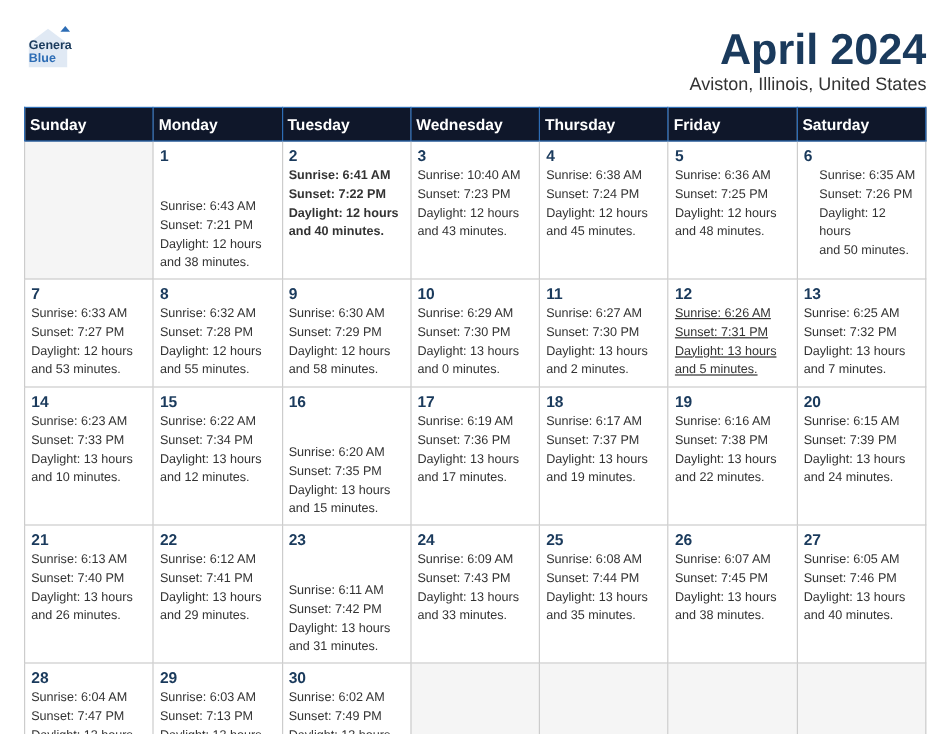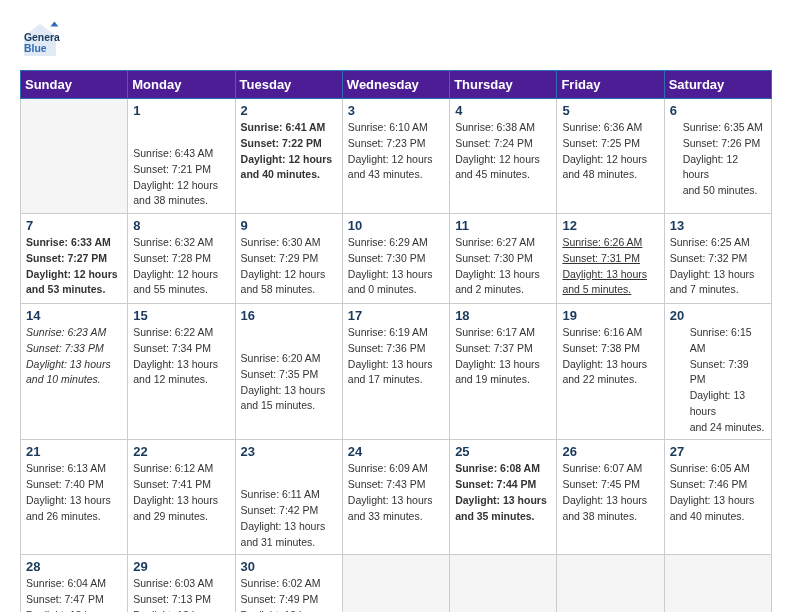--- a/index.html
+++ b/index.html
@@ -36,21 +36,21 @@
     .location {
       font-size: 15px;
       color: #333;
     }
     table {
       width: 100%;
       border-collapse: collapse;
       table-layout: fixed;
     }
     th {
-      background-color: #4c1d95;
+      background-color: #0f172a;
       color: #fff;
       font-size: 13px;
       font-weight: bold;
       padding: 6px 4px;
       text-align: left;
       border: 1px solid #2d6db5;
     }
     td {
       border: 1px solid #ccc;
       vertical-align: top;
@@ -82,20 +82,24 @@
 <div class="header">
   <div class="logo">
     <svg class="logo-icon" viewBox="0 0 50 50">
       <polygon points="25,5 45,20 45,45 5,45 5,20" fill="#2d6db5" opacity="0.15"></polygon>
       <text x="5" y="26" font-size="13" font-weight="bold" fill="#1a3a5c" font-family="Arial">General</text>
       <text x="5" y="40" font-size="13" font-weight="bold" fill="#2d6db5" font-family="Arial">Blue</text>
       <polygon points="38,8 48,8 43,2" fill="#2d6db5"></polygon>
     </svg>
 
   </div>
+  <div class="title-block">
+    <div class="month-title">April 2024</div>
+    <div class="location">Aviston, Illinois, United States</div>
+  </div>
 </div>
 
 <table>
   <thead>
     <tr>
     <th>Sunday</th>
         <th>Monday</th>
         <th>Tuesday</th>
         <th>Wednesday</th>
         <th>Thursday</th>
@@ -115,21 +119,21 @@
         </td>
         <td>
           <span class="day-num">2</span>
           <div class="day-info" style="white-space: pre-line; font-weight: bold;">Sunrise: 6:41 AM
 Sunset: 7:22 PM
 Daylight: 12 hours
 and 40 minutes.</div>
         </td>
         <td>
           <span class="day-num">3</span>
-          <div class="day-info" style="white-space: pre-line;">Sunrise: 6:10 AM
+          <div class="day-info" style="white-space: pre-line;">Sunrise: 10:40 AM
 Sunset: 7:23 PM
 Daylight: 12 hours
 and 43 minutes.</div>
         </td>
         <td>
           <span class="day-num">4</span>
           <div class="day-info" style="white-space: pre-line;">Sunrise: 6:38 AM
 Sunset: 7:24 PM
 Daylight: 12 hours
 and 45 minutes.</div>
@@ -145,21 +149,21 @@
           <span class="day-num">6</span>
           <div class="day-info" style="white-space: pre-line; margin-left: 13px;">Sunrise: 6:35 AM
 Sunset: 7:26 PM
 Daylight: 12 hours
 and 50 minutes.</div>
         </td>
       </tr>
       <tr>
         <td>
           <span class="day-num">7</span>
-          <div class="day-info" style="white-space: pre-line; font-weight: bold;">Sunrise: 6:33 AM
+          <div class="day-info" style="white-space: pre-line;">Sunrise: 6:33 AM
 Sunset: 7:27 PM
 Daylight: 12 hours
 and 53 minutes.</div>
         </td>
         <td>
           <span class="day-num">8</span>
           <div class="day-info" style="white-space: pre-line;">Sunrise: 6:32 AM
 Sunset: 7:28 PM
 Daylight: 12 hours
 and 55 minutes.</div>
@@ -196,21 +200,21 @@
           <span class="day-num">13</span>
           <div class="day-info" style="white-space: pre-line;">Sunrise: 6:25 AM
 Sunset: 7:32 PM
 Daylight: 13 hours
 and 7 minutes.</div>
         </td>
       </tr>
       <tr>
         <td>
           <span class="day-num">14</span>
-          <div class="day-info" style="white-space: pre-line; font-style: italic;">Sunrise: 6:23 AM
+          <div class="day-info" style="white-space: pre-line;">Sunrise: 6:23 AM
 Sunset: 7:33 PM
 Daylight: 13 hours
 and 10 minutes.</div>
         </td>
         <td>
           <span class="day-num">15</span>
           <div class="day-info" style="white-space: pre-line;">Sunrise: 6:22 AM
 Sunset: 7:34 PM
 Daylight: 13 hours
 and 12 minutes.</div>
@@ -238,21 +242,21 @@
         </td>
         <td>
           <span class="day-num">19</span>
           <div class="day-info" style="white-space: pre-line;">Sunrise: 6:16 AM
 Sunset: 7:38 PM
 Daylight: 13 hours
 and 22 minutes.</div>
         </td>
         <td>
           <span class="day-num">20</span>
-          <div class="day-info" style="white-space: pre-line; margin-left: 20px;">Sunrise: 6:15 AM
+          <div class="day-info" style="white-space: pre-line;">Sunrise: 6:15 AM
 Sunset: 7:39 PM
 Daylight: 13 hours
 and 24 minutes.</div>
         </td>
       </tr>
       <tr>
         <td>
           <span class="day-num">21</span>
           <div class="day-info" style="white-space: pre-line;">Sunrise: 6:13 AM
 Sunset: 7:40 PM
@@ -275,21 +279,21 @@
         </td>
         <td>
           <span class="day-num">24</span>
           <div class="day-info" style="white-space: pre-line;">Sunrise: 6:09 AM
 Sunset: 7:43 PM
 Daylight: 13 hours
 and 33 minutes.</div>
         </td>
         <td>
           <span class="day-num">25</span>
-          <div class="day-info" style="white-space: pre-line; font-weight: bold;">Sunrise: 6:08 AM
+          <div class="day-info" style="white-space: pre-line;">Sunrise: 6:08 AM
 Sunset: 7:44 PM
 Daylight: 13 hours
 and 35 minutes.</div>
         </td>
         <td>
           <span class="day-num">26</span>
           <div class="day-info" style="white-space: pre-line;">Sunrise: 6:07 AM
 Sunset: 7:45 PM
 Daylight: 13 hours
 and 38 minutes.</div>

